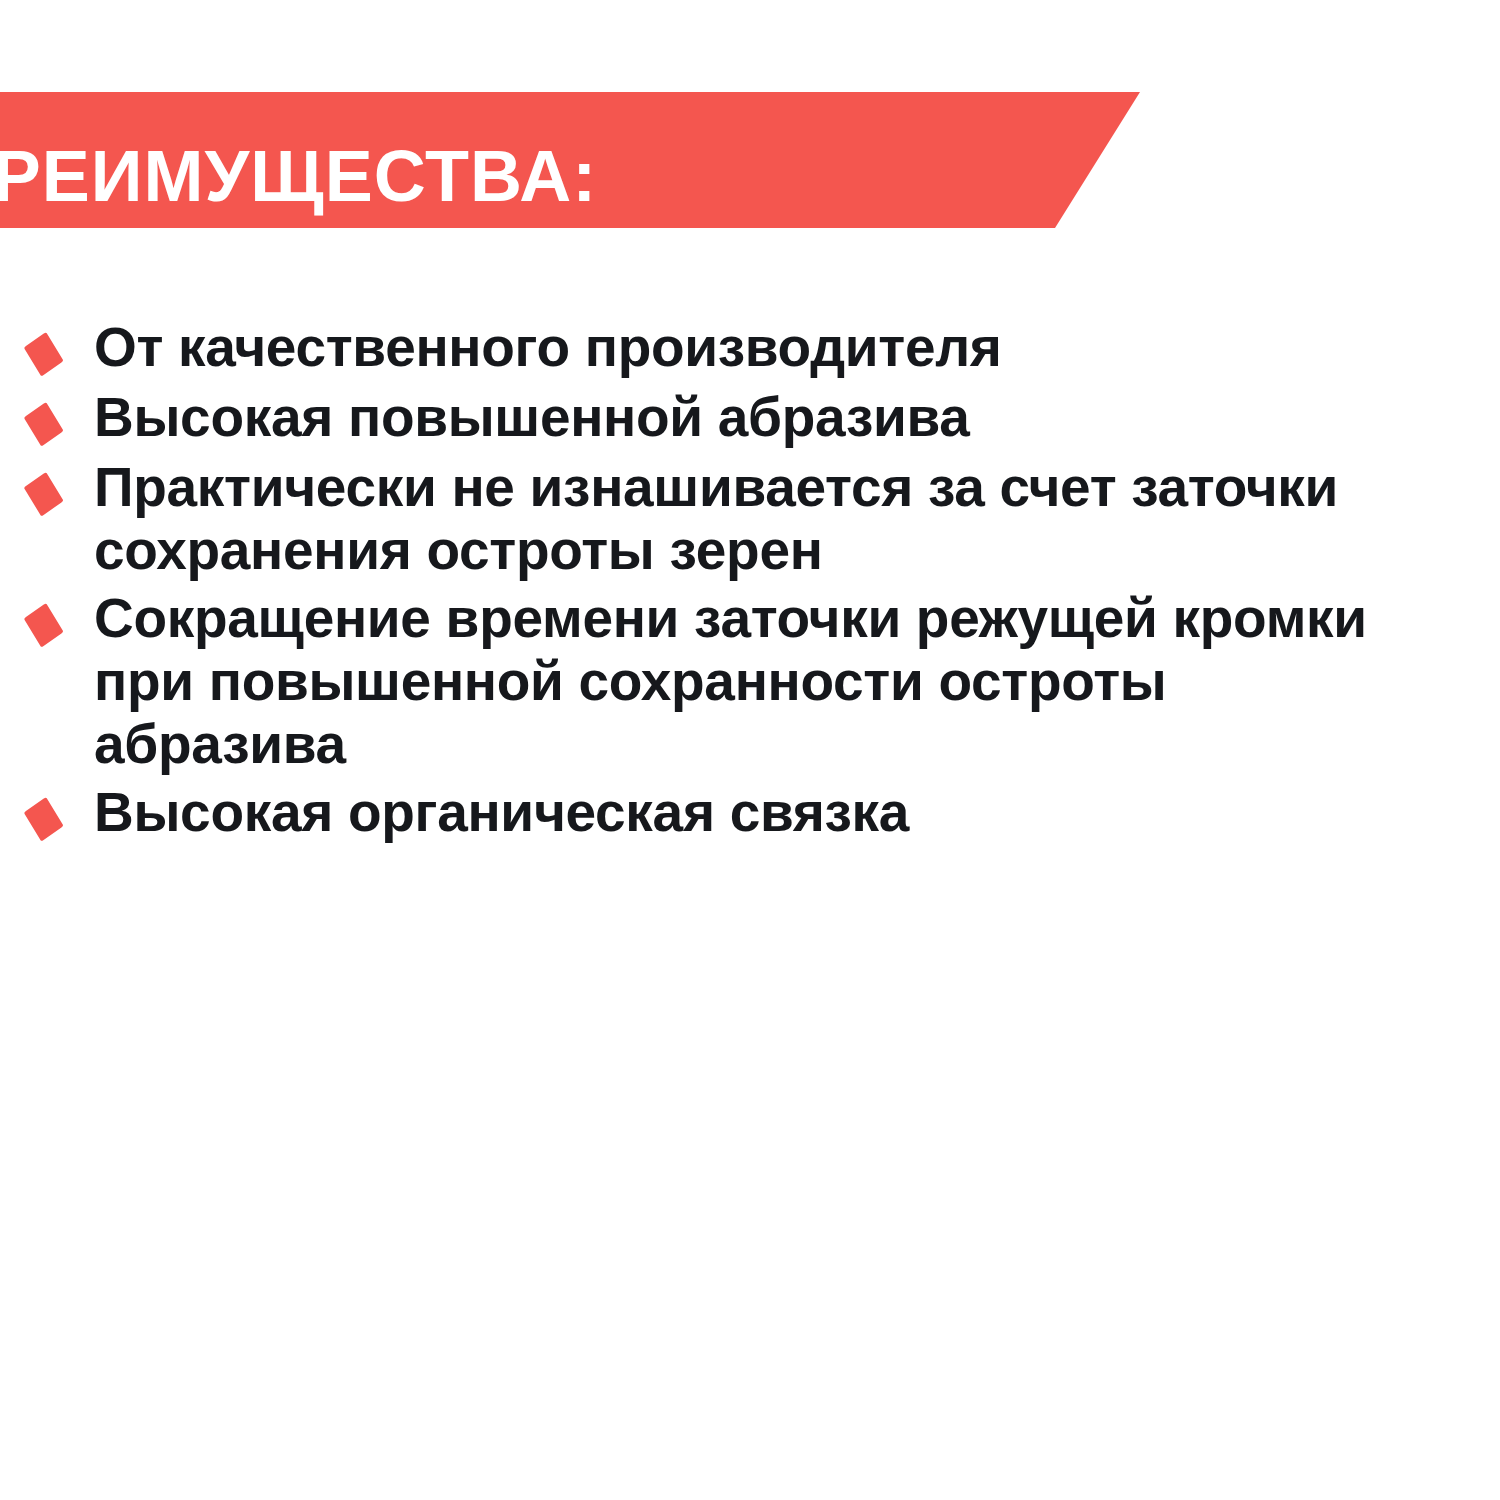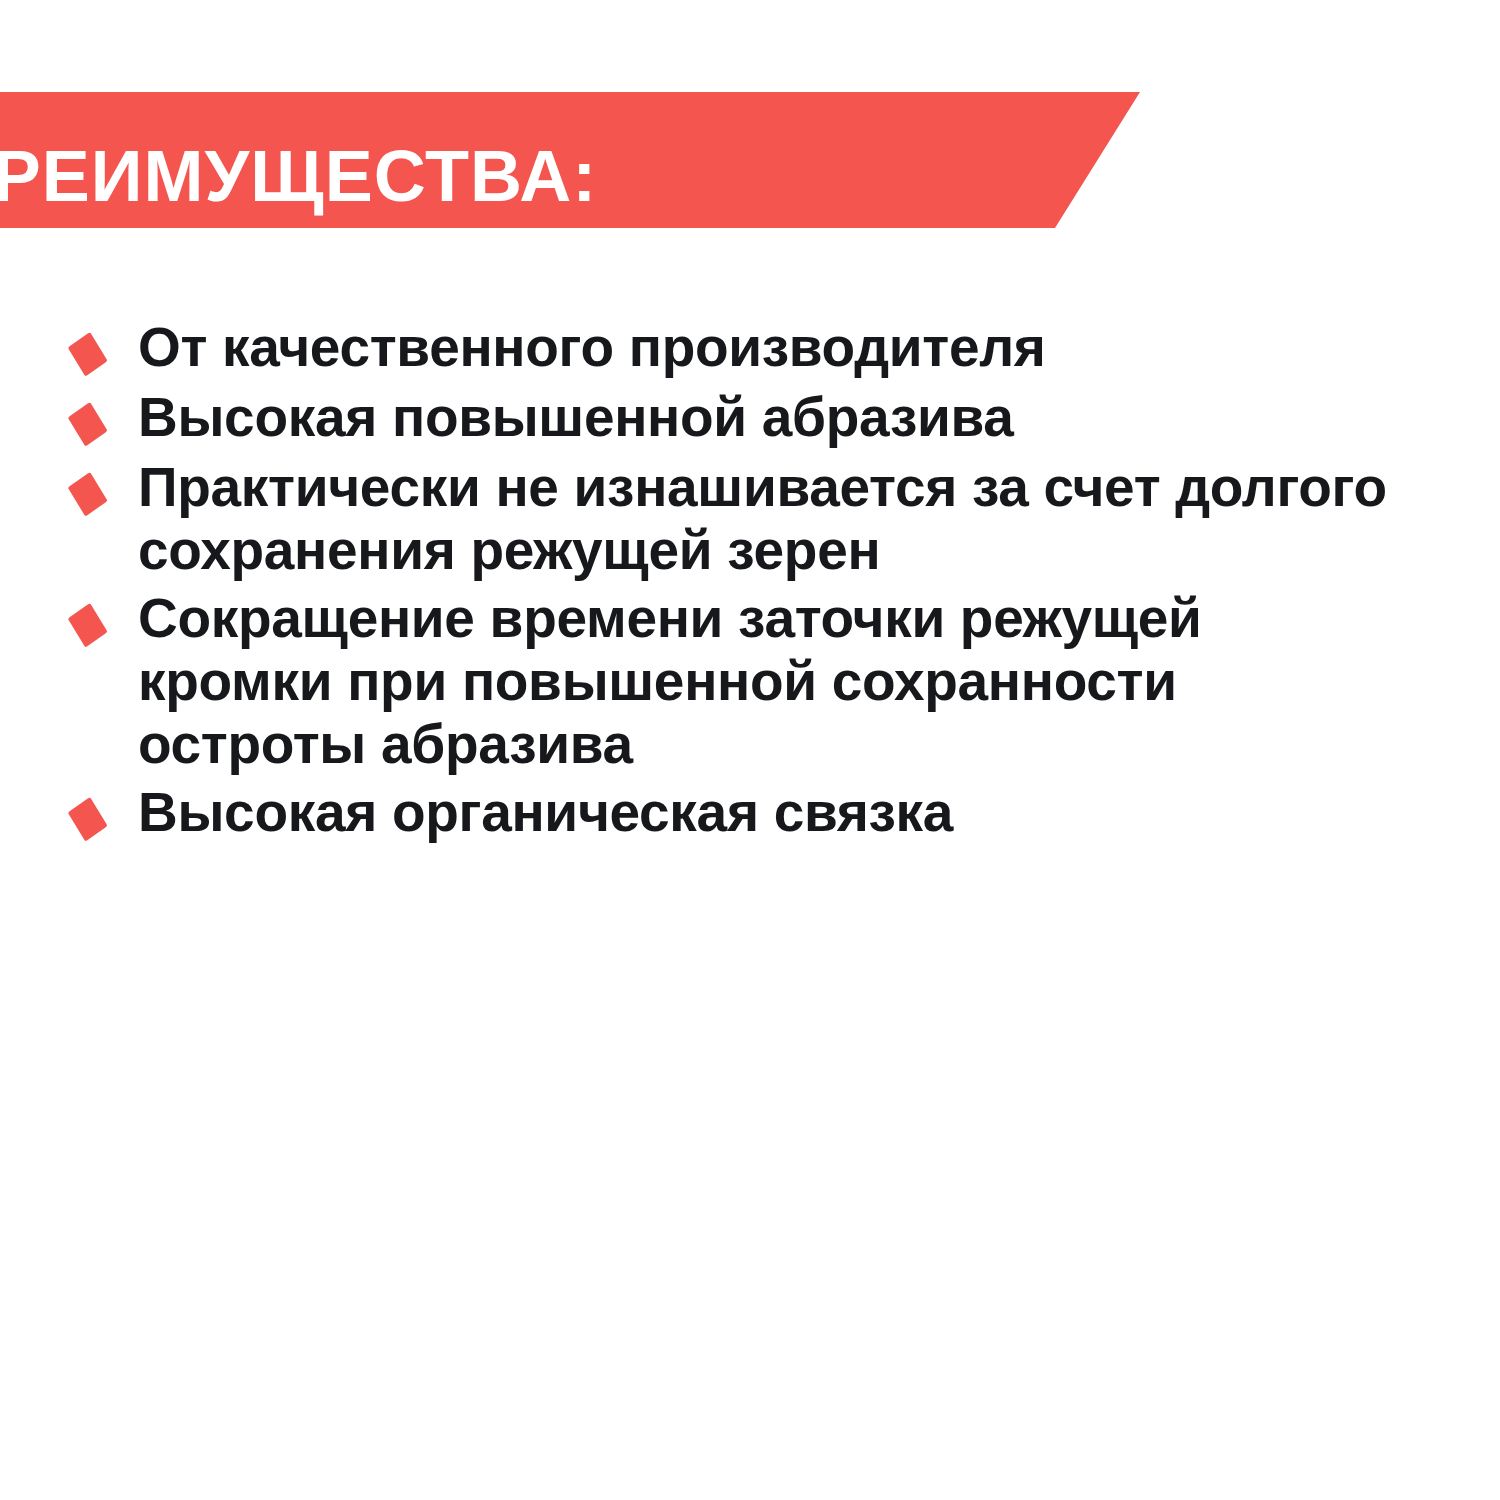--- a/index.html
+++ b/index.html
@@ -39,21 +39,21 @@
     font-weight: 700;
     letter-spacing: 1px;
     line-height: 1;
     margin-left: -60px;
     white-space: nowrap;
   }
 
   
   .adv-list {
     margin: 56px 0 0 0;
-    padding: 0 110px 0 84px;
+    padding: 0 110px 0 40px;
     list-style: none;
   }
   .adv-item {
     display: flex;
     align-items: flex-start;
     margin-bottom: 6px;
   }
   .bullet-mark {
     flex: 0 0 auto;
     width: 54px;
@@ -97,21 +97,21 @@
       <span class="adv-text">От качественного производителя</span>
     </li>
 
     <li class="adv-item">
       <span class="bullet-mark"></span>
       <span class="adv-text">Высокая повышенной абразива</span>
     </li>
 
     <li class="adv-item">
       <span class="bullet-mark"></span>
-      <span class="adv-text">Практически не изнашивается за счет долгого сохранения режущей зерен</span>
+      <span class="adv-text">Практически не изнашивается за счет заточки сохранения остроты зерен</span>
     </li>
 
     <li class="adv-item">
       <span class="bullet-mark"></span>
       <span class="adv-text">Сокращение времени заточки режущей кромки при повышенной сохранности остроты абразива</span>
     </li>
 
     <li class="adv-item">
       <span class="bullet-mark"></span>
       <span class="adv-text">Высокая органическая связка</span>

